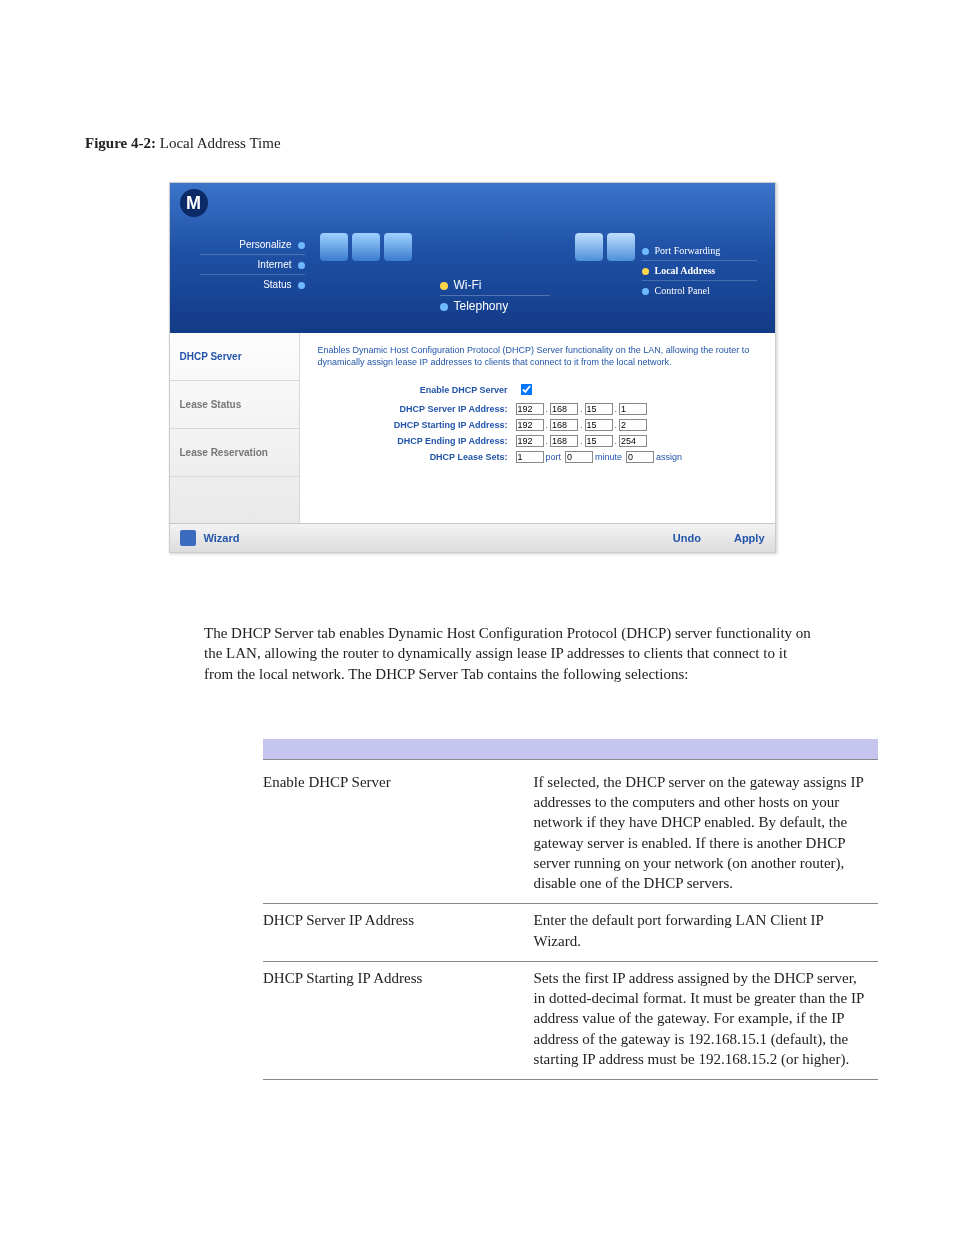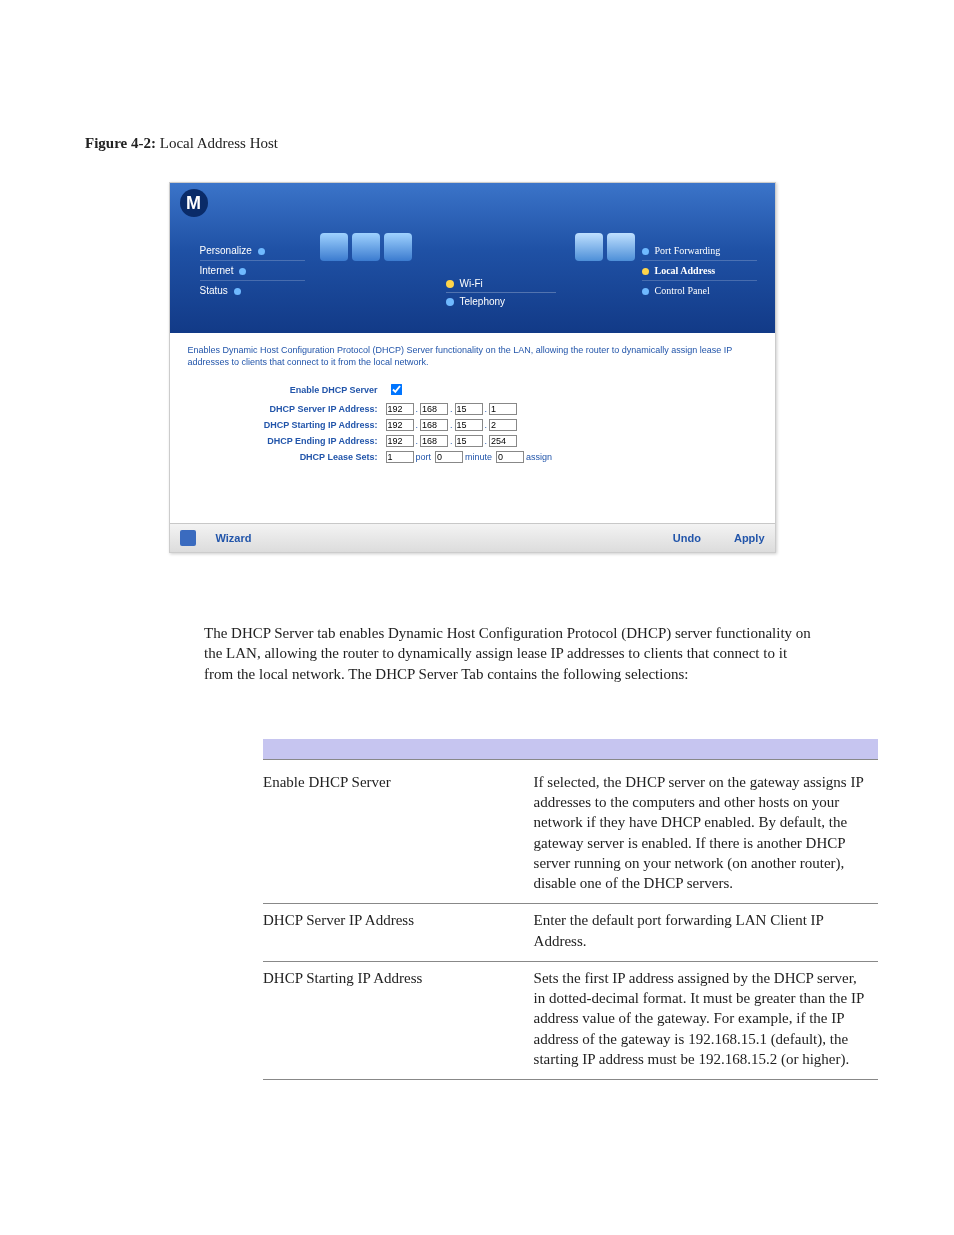--- a/index.html
+++ b/index.html
@@ -44,36 +44,36 @@
     border-radius: 50%;
     background: #0a2b68;
     color: #fff;
     font-weight: bold;
     font-size: 18px;
     line-height: 28px;
     text-align: center;
   }
   .ru-nav-left {
     position: absolute;
-    left: 30px; top: 58px;
+    left: 30px; top: 52px;
     width: 105px;
     color: #fff;
     font-size: 10px;
-    text-align: left;
+    text-align: right;
   }
   .ru-nav-left div { padding: 4px 0; border-bottom: 1px solid rgba(255,255,255,.2);}
   .ru-nav-left div:last-child{border-bottom:none;}
   .dot { display:inline-block;width:7px;height:7px;border-radius:50%;background:#6fb9ff;margin-left:6px;vertical-align:middle;}
   .ru-center-icons { position:absolute; left:150px; top:50px; display:flex; gap:4px;}
   .ru-center-icons span{
     display:inline-block;width:28px;height:28px;border-radius:4px;
     background:linear-gradient(#9fd2ff,#3b7bcf);
   }
   .ru-center-tabs{
-    position:absolute; left:276px; top:92px; color:#fff; font-size:10px;
+    position:absolute; left:270px; top:92px; color:#fff; font-size:12px;
   }
   .ru-center-tabs div{padding:3px 0;border-bottom:1px solid rgba(255,255,255,.25);width:110px;}
   .ru-center-tabs div:last-child{border-bottom:none;}
   .bullet{display:inline-block;width:8px;height:8px;border-radius:50%;background:#ffd54a;margin-right:6px;vertical-align:middle;}
   .bullet.blue{background:#6fb9ff;}
   .ru-right-icons{position:absolute;right:140px;top:50px;display:flex;gap:4px;}
   .ru-right-icons span{display:inline-block;width:28px;height:28px;border-radius:4px;background:linear-gradient(#bfe0ff,#4d8fd8);}
   .ru-nav-right{
     position:absolute; right:18px; top:58px; width:115px;
     color:#fff; font-size:10px;
@@ -121,21 +121,21 @@
   }
   .ru-row .dotsep{padding:0 2px;color:#2255aa;}
   .ru-row input[type=checkbox]{transform:scale(.9);}
   .ru-row .unit{padding:0 4px 0 2px;}
   .ru-footer{
     height:28px;background:linear-gradient(#f3f3f3,#dcdcdc);
     border-top:1px solid #c8c8c8;
     display:flex;align-items:center;justify-content:space-between;
     padding:0 10px;font-size:11px;color:#2255aa;font-weight:bold;
   }
-  .ru-footer .left{display:flex;align-items:center;gap:20px;}
+  .ru-footer .left{display:flex;align-items:center;gap:8px;}
   .wiz-icon{display:inline-block;width:16px;height:16px;background:#3a6bbf;border-radius:2px;}
   .ru-footer .right span{margin-left:30px;cursor:default;}
 
   
   .para{
     font-size:15px;line-height:1.35;margin:0 0 55px 119px;
     max-width:615px;
   }
   
   .tbl-wrap{margin-left:178px;width:615px;}
@@ -150,21 +150,21 @@
   }
   table.settings td.k{width:44%;}
 </style>
 </head>
 <body>
 
 <div class="page">
 
   <div class="figcap">
     <span class="bold">Figure 4-2:</span>
-    <span>Local Address Host</span>
+    <span>Local Address Time</span>
   </div>
 
   <div class="router-ui">
     <div class="ru-top">
       <div class="ru-logo">M</div>
 
       <div class="ru-nav-left">
         <div><span>Personalize</span><span class="dot"></span></div>
         <div><span>Internet</span><span class="dot"></span></div>
         <div><span>Status</span><span class="dot"></span></div>
@@ -187,20 +187,25 @@
       </div>
 
       <div class="ru-nav-right">
         <div><span class="rbullet"></span><span>Port Forwarding</span></div>
         <div class="active"><span class="rbullet y"></span><span>Local Address</span></div>
         <div><span class="rbullet"></span><span>Control Panel</span></div>
       </div>
     </div>
 
     <div class="ru-body">
+      <div class="ru-side">
+        <div class="sel">DHCP Server</div>
+        <div>Lease Status</div>
+        <div>Lease Reservation</div>
+      </div>
       <div class="ru-main">
         <div class="ru-desc">Enables Dynamic Host Configuration Protocol (DHCP) Server functionality on the LAN, allowing the router to dynamically assign lease IP addresses to clients that connect to it from the local network.</div>
 
         <div class="ru-row">
           <span class="lbl">Enable DHCP Server</span>
           <input type="checkbox" checked="" style="">
         </div>
 
         <div class="ru-row">
           <span class="lbl">DHCP Server IP Address:</span>
@@ -264,21 +269,21 @@
   <div class="tbl-wrap">
     <div class="tbl-head"></div>
     <table class="settings">
       <tbody>
           <tr>
         <td class="k">Enable DHCP Server</td>
         <td>If selected, the DHCP server on the gateway assigns IP addresses to the computers and other hosts on your network if they have DHCP enabled. By default, the gateway server is enabled. If there is another DHCP server running on your network (on another router), disable one of the DHCP servers.</td>
       </tr>
       <tr>
         <td class="k">DHCP Server IP Address</td>
-        <td>Enter the default port forwarding LAN Client IP Address.</td>
+        <td>Enter the default port forwarding LAN Client IP Wizard.</td>
       </tr>
       <tr>
         <td class="k">DHCP Starting IP Address</td>
         <td>Sets the first IP address assigned by the DHCP server, in dotted-decimal format. It must be greater than the IP address value of the gateway. For example, if the IP address of the gateway is 192.168.15.1 (default), the starting IP address must be 192.168.15.2 (or higher).</td>
       </tr>
     </tbody>
       </table>
   </div>
 
 </div>

